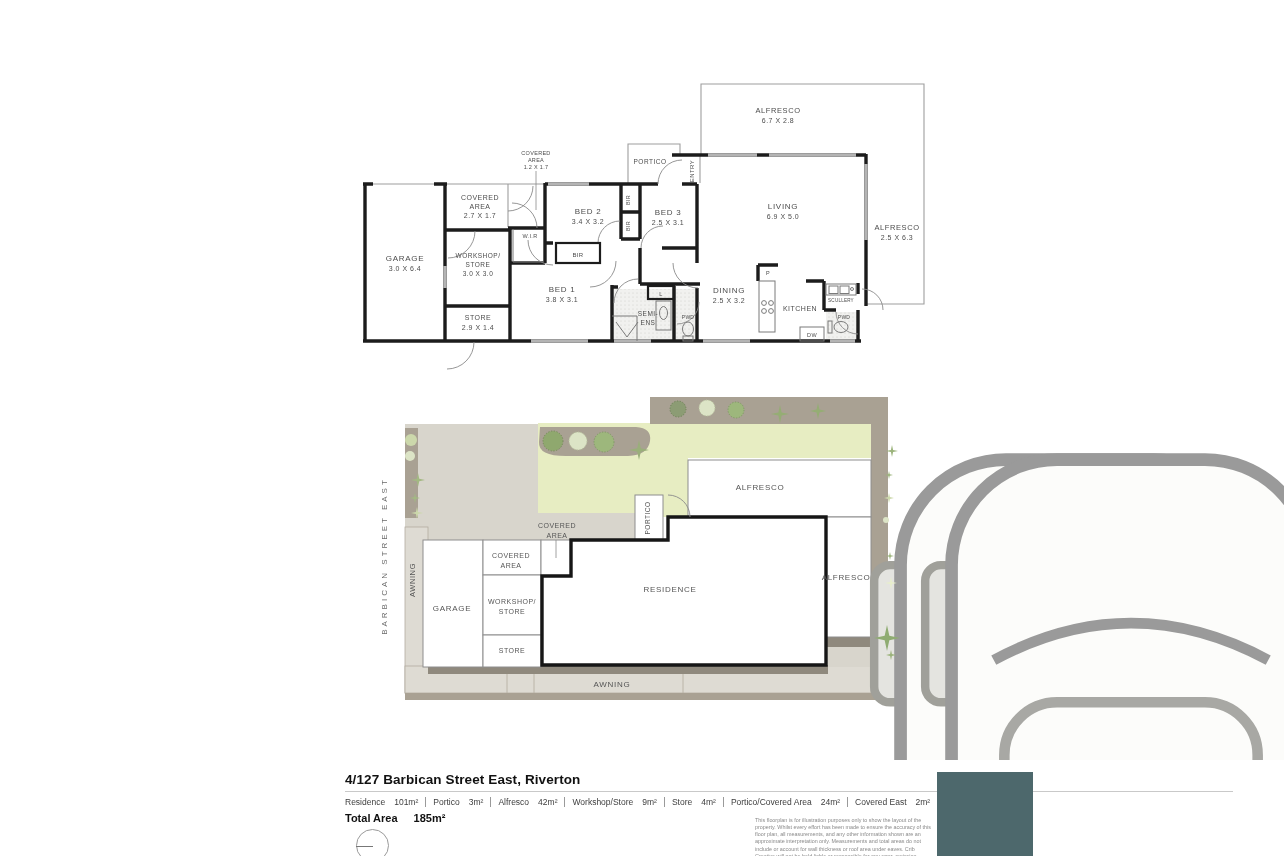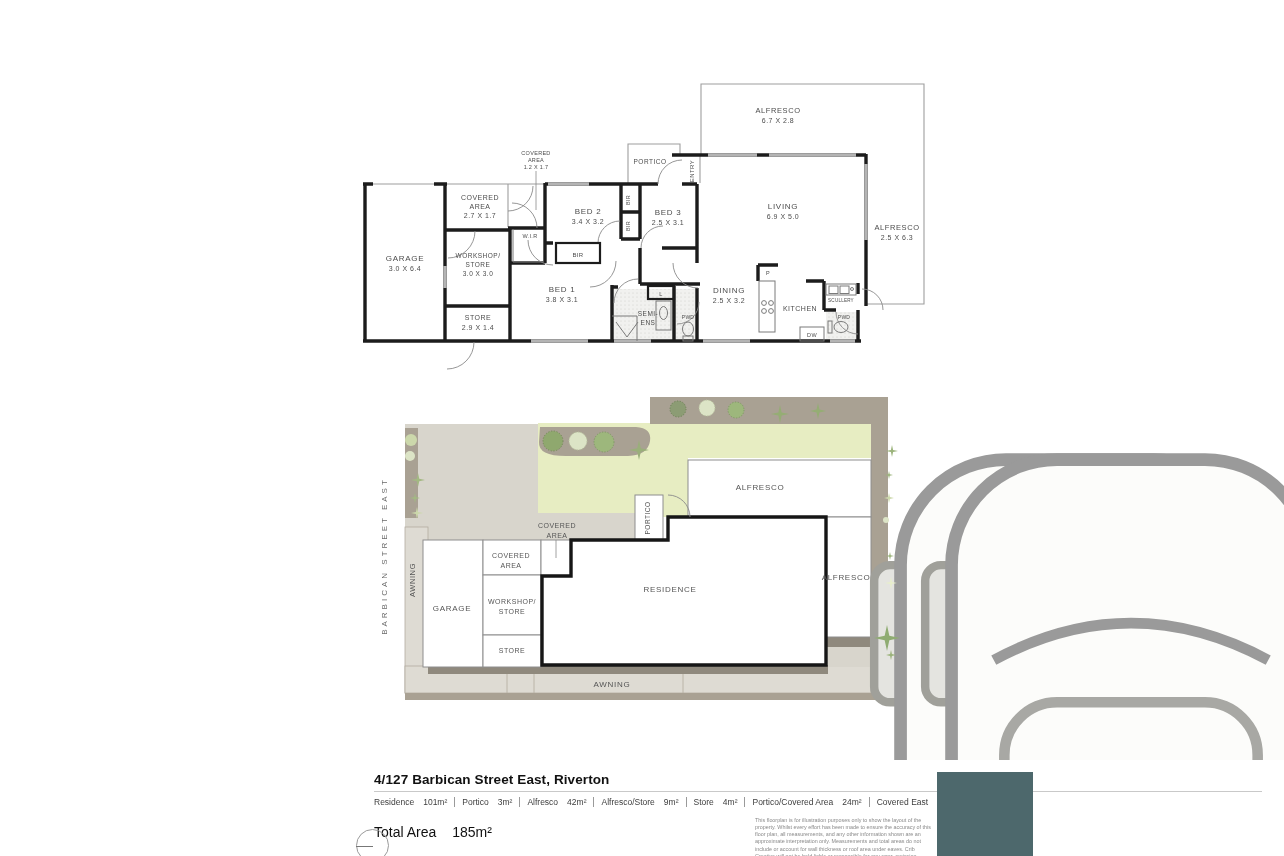--- a/index.html
+++ b/index.html
@@ -19,28 +19,28 @@
   .win{stroke:#b4b4b4;stroke-width:3.4;fill:none;}
   .thin{stroke:#9e9e9e;stroke-width:1.1;fill:none;}
   .fix{stroke:#7a7a7a;stroke-width:1;fill:none;}
   .arc{stroke:#8a8a8a;stroke-width:.9;fill:none;}
   .lead{stroke:#8a8a8a;stroke-width:.8;fill:none;}
   .box{fill:#ffffff;stroke:#8e8e8e;stroke-width:1;}
   .res{fill:#ffffff;stroke:#161616;stroke-width:3.4;}
   .bush{stroke-dasharray:1.2,1.6;stroke-width:1;}
   .sptxt{fill:#555;}
   
-  .footer{position:absolute;left:374px;top:772px;width:700px;color:#222;}
+  .footer{position:absolute;left:345px;top:772px;width:700px;color:#222;}
   .title{font-size:13.5px;font-weight:bold;color:#111;letter-spacing:.1px;}
   .rule{height:1px;background:#c9c9c9;width:888px;margin-top:4px;}
   .areas{display:flex;align-items:center;margin-top:5px;font-size:8.5px;color:#3d3d3d;white-space:nowrap;}
   .areas .lab{margin-right:9px;}
   .areas .val{margin-right:0;}
   .areas .div{width:1px;height:10px;background:#9a9a9a;margin:0 7px;}
-  .total{display:flex;margin-top:17px;font-size:14px;font-weight:normal;color:#111;}
+  .total{display:flex;margin-top:5px;font-size:11px;font-weight:bold;color:#111;}
   .total .tv{margin-left:16px;}
   .disclaimer{position:absolute;left:755px;top:817px;width:180px;font-size:5.4px;line-height:1.32;color:#8a8a8a;}
   .logo-block{position:absolute;left:937px;top:772px;width:96px;height:84px;background:#4d686c;}
   .compass{position:absolute;left:356px;top:829px;width:31px;height:31px;border:1.4px solid #9a9a9a;border-radius:50%;}
   .compass .needle{position:absolute;left:-1px;top:50%;width:17px;height:1.6px;background:#777;}
 </style>
 </head>
 <body>
 
 <div id="canvas">
@@ -271,21 +271,21 @@
     <div class="areas">
       <span class="lab">Residence</span>
         <span class="val">101m²</span>
         <span class="div"></span>
       <span class="lab">Portico</span>
         <span class="val">3m²</span>
         <span class="div"></span>
       <span class="lab">Alfresco</span>
         <span class="val">42m²</span>
         <span class="div"></span>
-      <span class="lab">Alfresco/Store</span>
+      <span class="lab">Workshop/Store</span>
         <span class="val">9m²</span>
         <span class="div"></span>
       <span class="lab">Store</span>
         <span class="val">4m²</span>
         <span class="div"></span>
       <span class="lab">Portico/Covered Area</span>
         <span class="val">24m²</span>
         <span class="div"></span>
       <span class="lab">Covered East</span>
         <span class="val">2m²</span>

